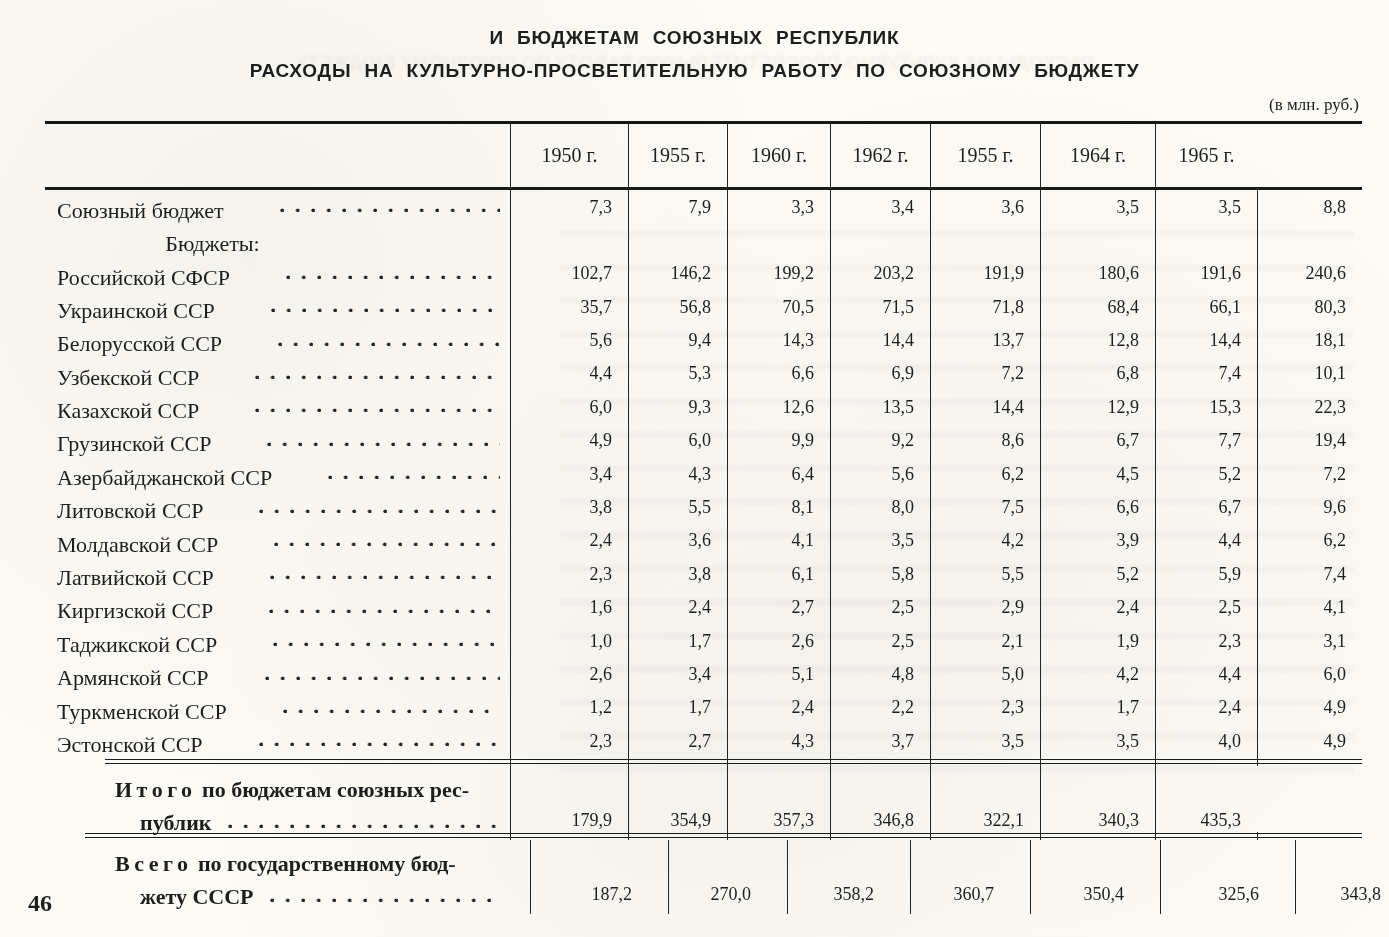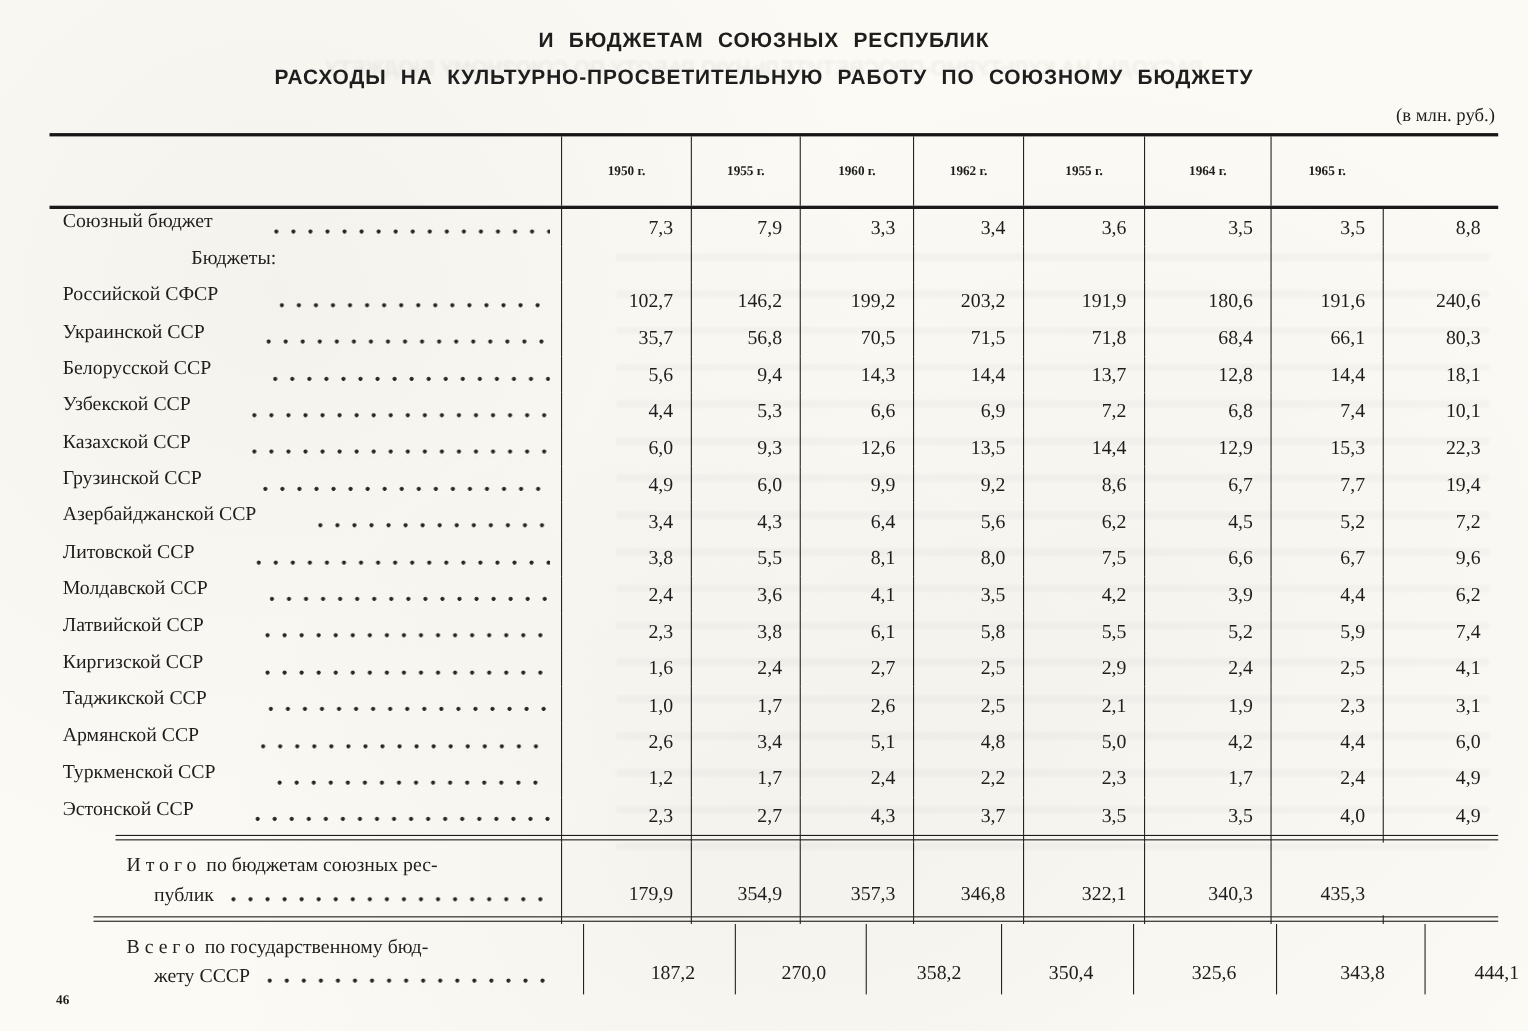--- a/index.html
+++ b/index.html
@@ -54,26 +54,26 @@
     grid-template-columns:465px 118px 99px 103px 100px 110px 115px 102px 105px;
   }
   .header-row {
     border-top:3.5px solid #161616;
     border-bottom:3px solid #1a1a1a;
     height:69px;
   }
   .hcell {
     border-left:1.6px solid #242424;
     display:flex; align-items:center; justify-content:center;
-    font-size:12px; white-space:nowrap;font-weight:bold;
+    font-size:20px; white-space:nowrap;
   }
   .row { height:33.4px; }
   .label {
-    display:flex; align-items:flex-start;
-    padding-left:12px; font-size:18px;gap:40px;
+    display:flex; align-items:flex-end;
+    padding-left:12px; font-size:22px;gap:40px;
   }
   .label-text { white-space:nowrap; }
   .leader {
     flex:1 1 auto; height:7px; align-self:center;
     margin:9px 10px 0 16px;
     background-image:radial-gradient(circle at 2.2px 2.4px, #262626 1.55px, transparent 2.15px);
     background-size:15.5px 7px;
     background-repeat:repeat-x;
   }
   .val {
@@ -88,27 +88,27 @@
   .sep-row .rule {
     position:absolute; top:1px; height:5.2px; right:0;
     border-top:1.6px solid #1c1c1c;
     border-bottom:1.6px solid #1c1c1c;
   }
   .sep-row .rule.inset-a { left:60px; }
   .sep-row .rule.inset-b { left:40px; }
   .total-row .val { align-items:flex-end; padding-bottom:9px; }
   .total-row-a { height:66px; }
   .total-row-b { height:64px;gap:20px; }
-  .tlabel { font-size:18px; padding-top:7px; line-height:1.52; }
+  .tlabel { font-size:22px; padding-top:7px; line-height:1.52;font-weight:bold; }
   .tline1 { padding-left:70px; white-space:nowrap; }
   .tline2 { display:flex; padding-left:95px; }
   .spaced { letter-spacing:4.5px; }
   .page-num {
-    position:absolute; left:51px; bottom:20px;
-    font-weight:bold; font-size:12px;
+    position:absolute; left:28px; bottom:20px;
+    font-weight:bold; font-size:24px;
   }
 </style>
 </head>
 <body>
 
 <div class="paper-noise"></div>
 <div class="ghost-title">РАСХОДЫ НА КУЛЬТУРНО-ПРОСВЕТИТЕЛЬНУЮ РАБОТУ ПО СОЮЗНОМУ БЮДЖЕТУ</div>
 <div class="ghost-rows"></div>
 
 <div class="title">
@@ -439,20 +439,21 @@
     <div class="tlabel">
       <div class="tline1"><span class="spaced">Всего</span><span> по государственному бюд-</span></div>
       <div class="tline2">
           <span class="label-text">жету СССР</span>
           <span class="leader"></span>
         </div>
     </div>
     <div class="val">187,2</div>
     <div class="val">270,0</div>
     <div class="val">358,2</div>
+    <div class="val">360,7</div>
     <div class="val">350,4</div>
     <div class="val">325,6</div>
     <div class="val">343,8</div>
     <div class="val">444,1</div>
   </div>
 
 </div>
 
 <div class="page-num">46</div>
 

